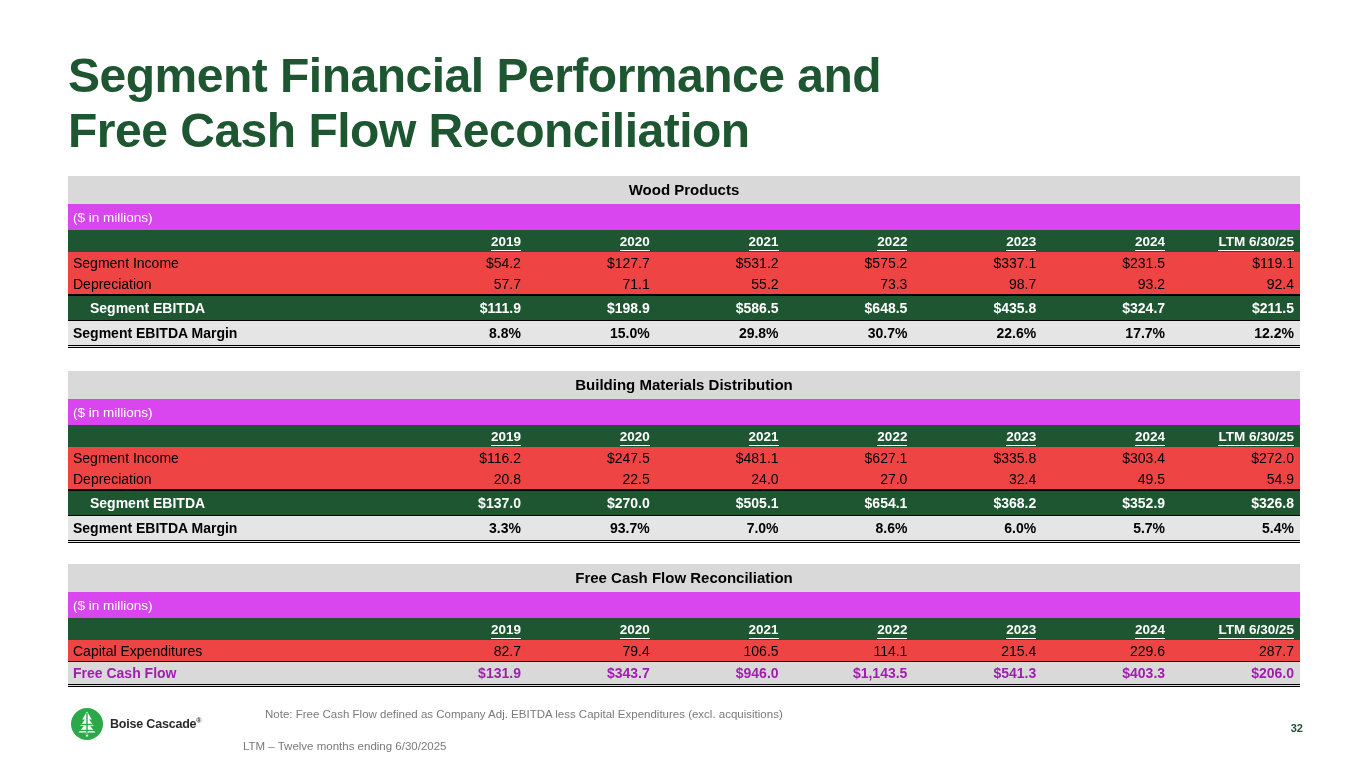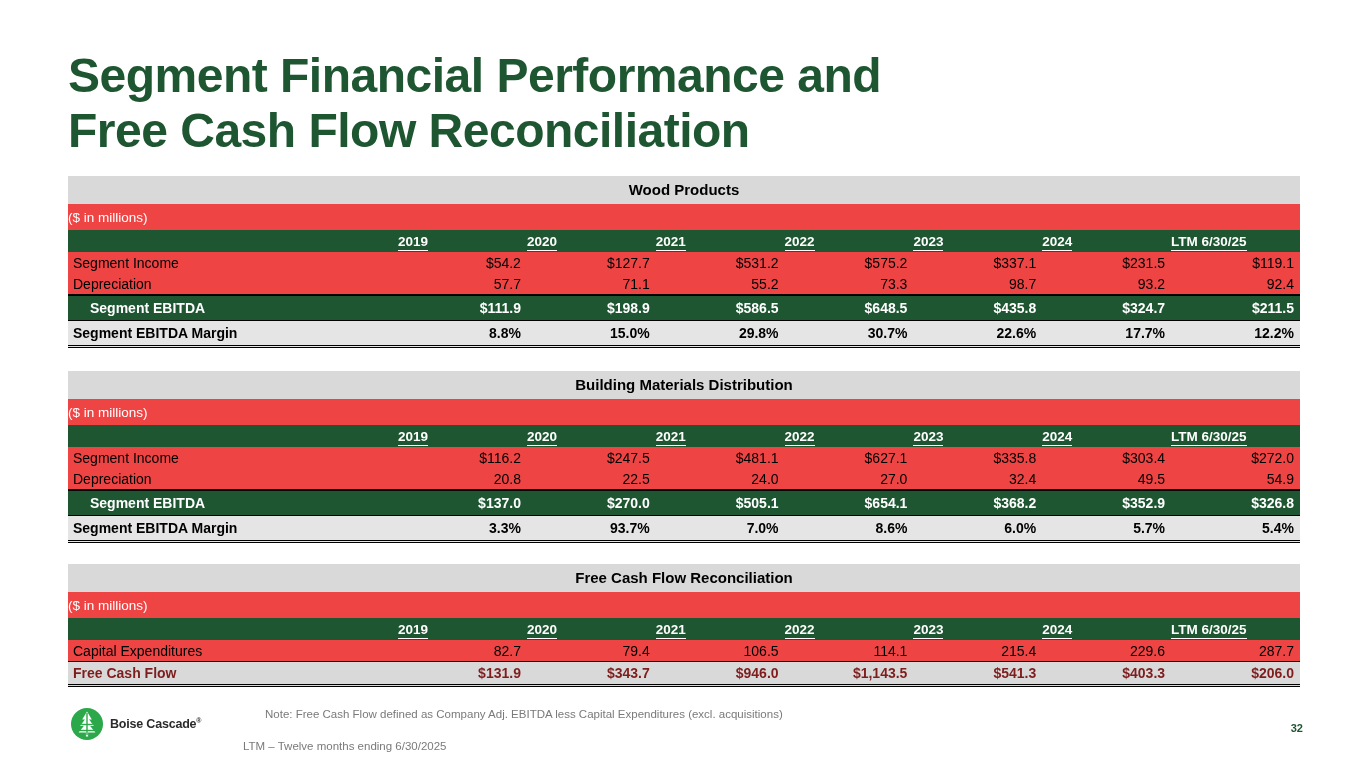--- a/index.html
+++ b/index.html
@@ -61,32 +61,34 @@
     white-space: nowrap;
   }
 
   
   col.c-label { width: 330px; }
   col.c-num   { width: 128.8px; }
   col.c-ltm   { width: 128.8px; }
 
   
   tr.hdr-units td {
-    background: #ef4444;
+    background: #d946ef;
     color: #ffffff;
     font-size: 13.5px;
     font-weight: normal;
     height: 26px;
+    padding-left: 5px;
   }
   tr.hdr-years td {
     background: #1d5631;
     color: #ffffff;
     font-weight: bold;
     font-size: 13.5px;
     height: 22px;
+    text-align: right;
     padding-right: 6px;
   }
   tr.hdr-years td.yr span {
     border-bottom: 1.5px solid #ffffff;
     padding-bottom: 1px;
   }
   tr.hdr-years td.lbl { text-align: left; }
 
   
   tr.data td {
@@ -134,21 +136,21 @@
   }
   tr.total-gray td.lbl {
     text-align: left;
     padding-left: 5px;
     padding-right: 0;
   }
 
   
   tr.total-fcf td {
     background: #d9d9d9;
-    color: #7f1d1d;
+    color: #a21caf;
     font-weight: bold;
     height: 22px;
     text-align: right;
     padding-right: 6px;
     font-size: 14px;
     border-top: 1.5px solid #000000;
     border-bottom: 3px double #000000;
   }
   tr.total-fcf td.lbl {
     text-align: left;

